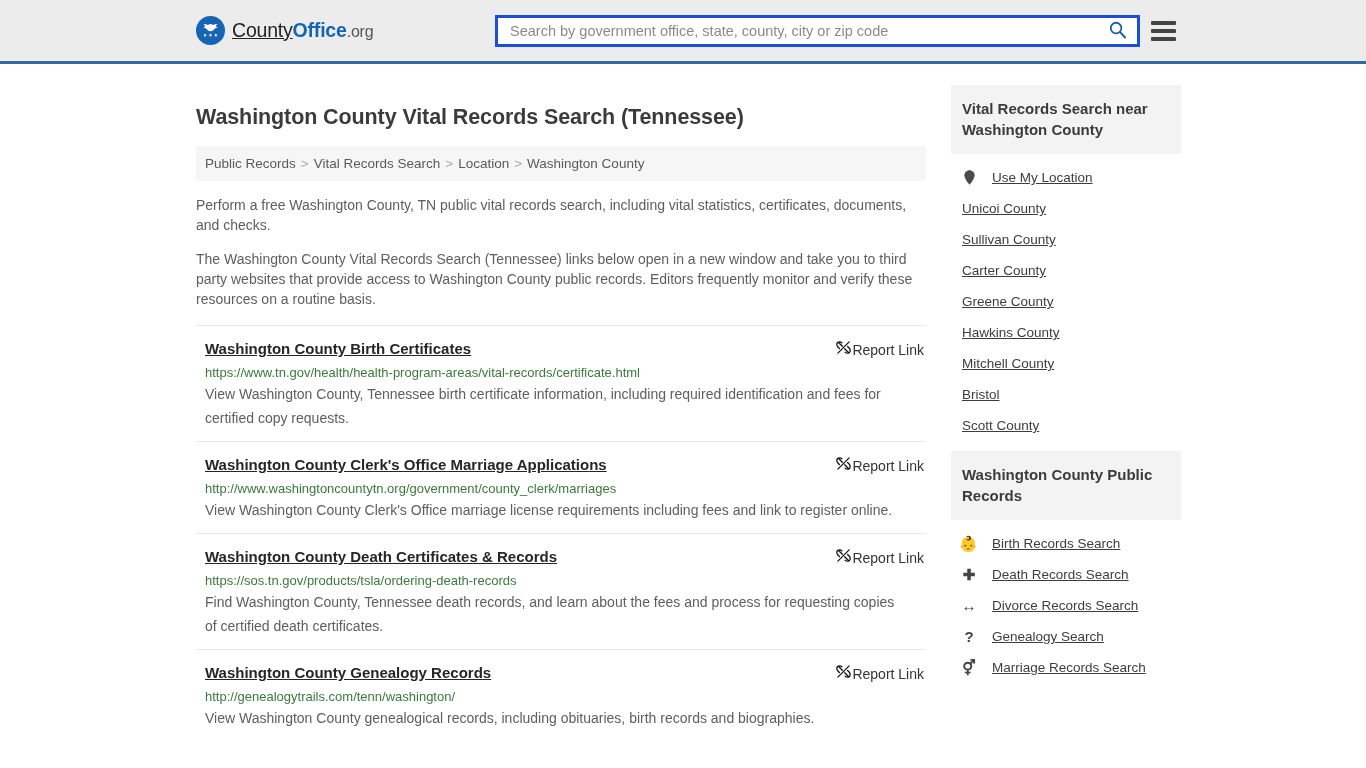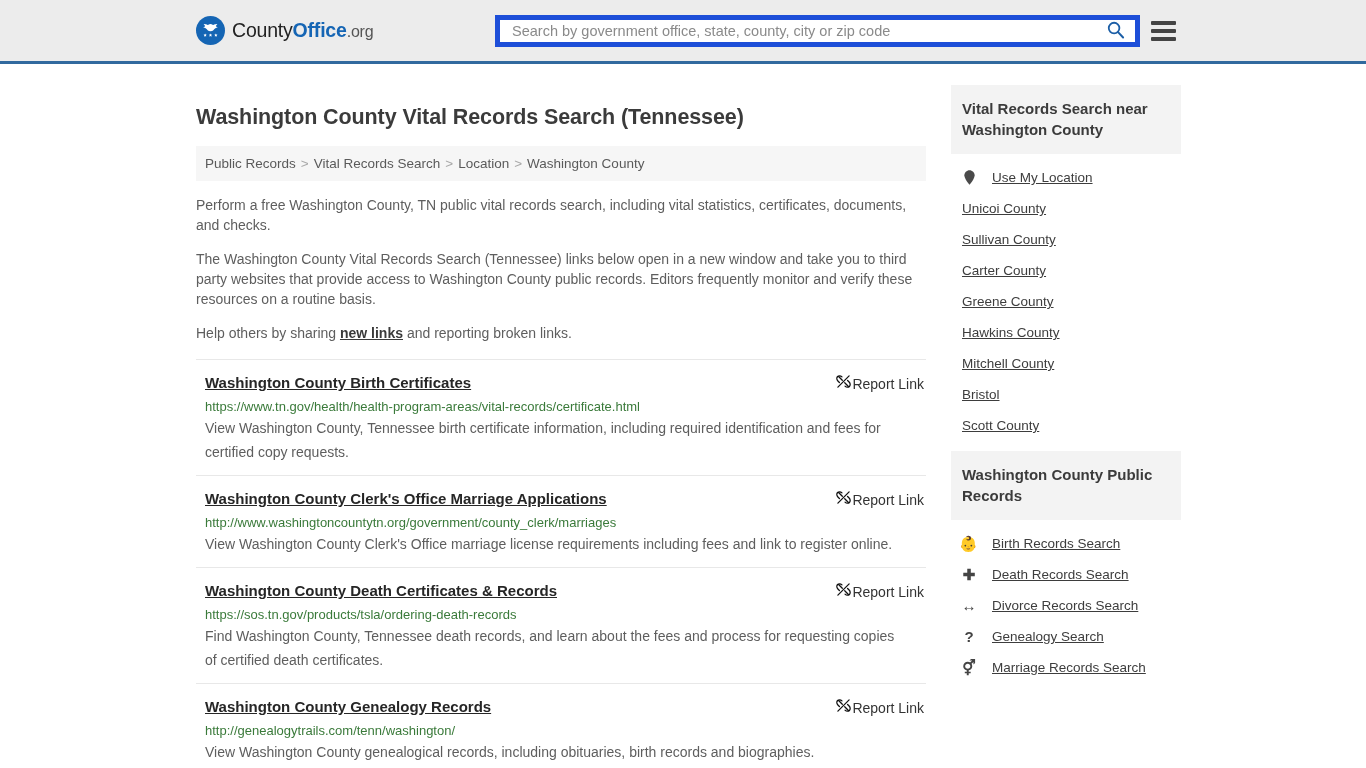--- a/index.html
+++ b/index.html
@@ -41,30 +41,30 @@
     flex: 0 0 auto;
   }
   .brand-mark svg { display: block; }
   .brand-text {
     font-size: 19.5px;
     letter-spacing: -0.2px;
     color: #222;
     white-space: nowrap;
   }
   .brand-text .b-office { color: #1565b4; font-weight: bold; }
-  .brand-text .b-county { color: #222; }
+  .brand-text .b-county { color: #222; text-decoration: underline; }
   .brand-text .b-org { color: #555; font-size: 16px; }
 
   .search-wrap {
     position: absolute;
     left: 495px;
     width: 645px;
     height: 32px;
     background: #fff;
-    border: 5px solid #1d4ed8;
+    border: 3px solid #1d4ed8;
     display: flex;
     align-items: center;
     padding: 0 6px 0 10px;
   }
   .search-input {
     flex: 1 1 auto;
     border: none;
     outline: none;
     font-family: "Liberation Sans", sans-serif;
     font-size: 14.5px;
@@ -258,21 +258,20 @@
 
       <h1 class="page-title">Washington County Vital Records Search (Tennessee)</h1>
 
       <div class="breadcrumb">
         <a href="#">Public Records</a><span class="sep">&gt;</span><a href="#">Vital Records Search</a><span class="sep">&gt;</span><a href="#">Location</a><span class="sep">&gt;</span><a href="#">Washington County</a>
       </div>
 
       <div class="intro">
         <p>Perform a free Washington County, TN public vital records search, including vital statistics, certificates, documents, and checks.</p>
         <p>The Washington County Vital Records Search (Tennessee) links below open in a new window and take you to third party websites that provide access to Washington County public records. Editors frequently monitor and verify these resources on a routine basis.</p>
-        <p><span>Help others by sharing </span><a href="#">new links</a><span> and reporting broken links.</span></p>
       </div>
 
       <div id="results-container">
           <div class="result">
             <div class="result-head">
               <a class="result-title" href="#">Washington County Birth Certificates</a>
               <span class="report-link">
                 <span class="rl-ico"><svg width="17" height="17" viewBox="0 0 20 20" aria-hidden="true">
                     <path d="M4.2 4.2 L8.6 8.6 M11.4 11.4 L15.8 15.8" stroke="#111" stroke-width="1.5" stroke-linecap="round" fill="none"></path>
                     <path d="M8.2 4.6 C6.4 2.8 4.0 3.2 3.0 4.2 C2.0 5.2 1.6 7.6 3.4 9.4 L5.2 11.2" stroke="#111" stroke-width="1.5" fill="none" stroke-linecap="round"></path>

